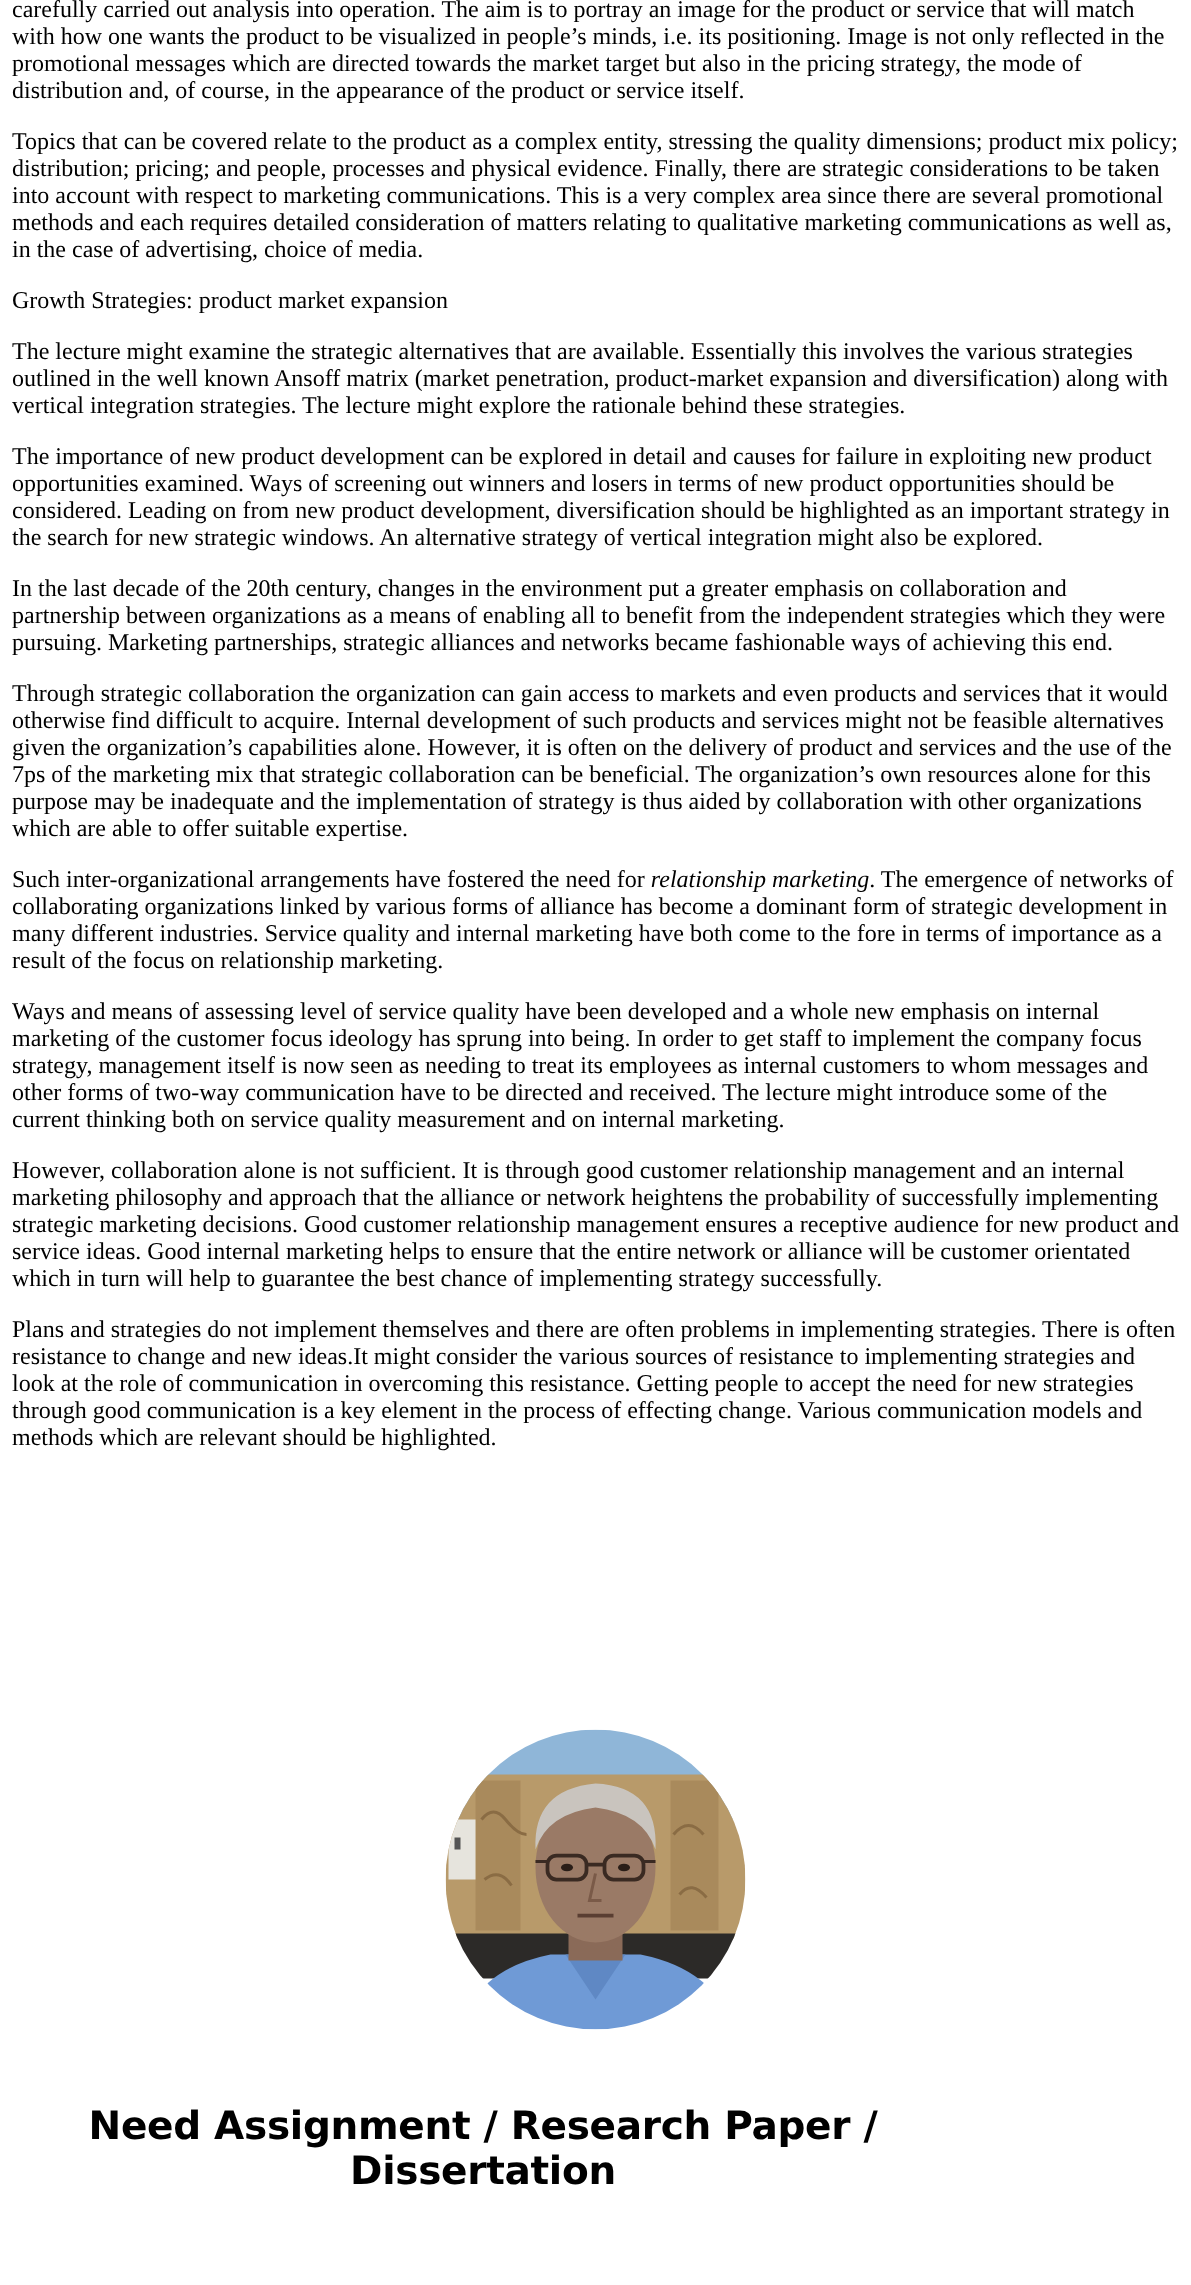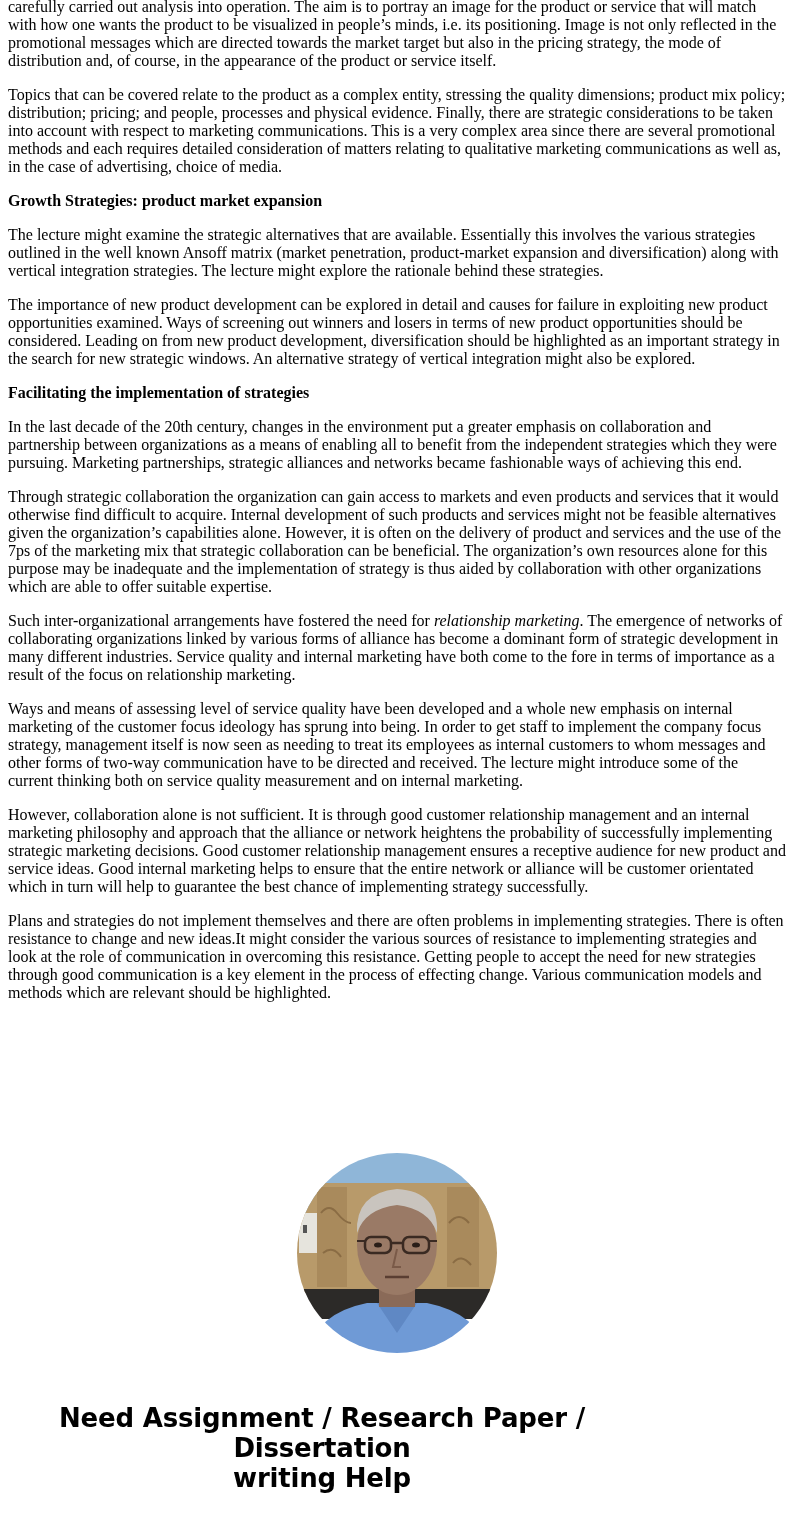--- a/index.html
+++ b/index.html
@@ -19,21 +19,21 @@
     }
     .content {
       position: relative;
       padding: 0 8px;
       margin-top: -2px;
     }
     .content p {
       margin: 0 0 16px 0;
     }
     .content p.heading {
-      font-weight: bold;
+      font-weight: normal;
     }
     .avatar-wrap {
       position: absolute;
       left: 297px;
       top: 1153px;
       width: 200px;
       height: 200px;
       border-radius: 50%;
       overflow: hidden;
     }
@@ -58,21 +58,20 @@
   </style>
 </head>
 <body>
 
 <div class="content">
   <p>carefully carried out analysis into operation. The aim is to portray an image for the product or service that will match with how one wants the product to be visualized in people’s minds, i.e. its positioning. Image is not only reflected in the promotional messages which are directed towards the market target but also in the pricing strategy, the mode of distribution and, of course, in the appearance of the product or service itself.</p>
   <p>Topics that can be covered relate to the product as a complex entity, stressing the quality dimensions; product mix policy; distribution; pricing; and people, processes and physical evidence. Finally, there are strategic considerations to be taken into account with respect to marketing communications. This is a very complex area since there are several promotional methods and each requires detailed consideration of matters relating to qualitative marketing communications as well as, in the case of advertising, choice of media.</p>
   <p class="heading">Growth Strategies: product market expansion</p>
   <p>The lecture might examine the strategic alternatives that are available. Essentially this involves the various strategies outlined in the well known Ansoff matrix (market penetration, product-market expansion and diversification) along with vertical integration strategies. The lecture might explore the rationale behind these strategies.</p>
   <p>The importance of new product development can be explored in detail and causes for failure in exploiting new product opportunities examined. Ways of screening out winners and losers in terms of new product opportunities should be considered. Leading on from new product development, diversification should be highlighted as an important strategy in the search for new strategic windows. An alternative strategy of vertical integration might also be explored.</p>
-  <p class="heading">Facilitating the implementation of strategies</p>
   <p>In the last decade of the 20th century, changes in the environment put a greater emphasis on collaboration and partnership between organizations as a means of enabling all to benefit from the independent strategies which they were pursuing. Marketing partnerships, strategic alliances and networks became fashionable ways of achieving this end.</p>
   <p>Through strategic collaboration the organization can gain access to markets and even products and services that it would otherwise find difficult to acquire. Internal development of such products and services might not be feasible alternatives given the organization’s capabilities alone. However, it is often on the delivery of product and services and the use of the 7ps of the marketing mix that strategic collaboration can be beneficial. The organization’s own resources alone for this purpose may be inadequate and the implementation of strategy is thus aided by collaboration with other organizations which are able to offer suitable expertise.</p>
   <p><span>Such inter-organizational arrangements have fostered the need for </span><em>relationship marketing</em><span>. The emergence of networks of collaborating organizations linked by various forms of alliance has become a dominant form of strategic development in many different industries. Service quality and internal marketing have both come to the fore in terms of importance as a result of the focus on relationship marketing.</span></p>
   <p>Ways and means of assessing level of service quality have been developed and a whole new emphasis on internal marketing of the customer focus ideology has sprung into being. In order to get staff to implement the company focus strategy, management itself is now seen as needing to treat its employees as internal customers to whom messages and other forms of two-way communication have to be directed and received. The lecture might introduce some of the current thinking both on service quality measurement and on internal marketing.</p>
   <p>However, collaboration alone is not sufficient. It is through good customer relationship management and an internal marketing philosophy and approach that the alliance or network heightens the probability of successfully implementing strategic marketing decisions. Good customer relationship management ensures a receptive audience for new product and service ideas. Good internal marketing helps to ensure that the entire network or alliance will be customer orientated which in turn will help to guarantee the best chance of implementing strategy successfully.</p>
   <p>Plans and strategies do not implement themselves and there are often problems in implementing strategies. There is often resistance to change and new ideas.It might consider the various sources of resistance to implementing strategies and look at the role of communication in overcoming this resistance. Getting people to accept the need for new strategies through good communication is a key element in the process of effecting change. Various communication models and methods which are relevant should be highlighted.</p>
 </div>
 
 <div class="avatar-wrap">
   <svg viewBox="0 0 200 200" xmlns="http://www.w3.org/2000/svg">
@@ -107,14 +106,13 @@
     <ellipse cx="81" cy="92" rx="4" ry="2.5" fill="#2a1e18"></ellipse>
     <ellipse cx="119" cy="92" rx="4" ry="2.5" fill="#2a1e18"></ellipse>
 
     <path d="M100 96 L96 114 L104 114" stroke="#7a5a48" stroke-width="2" fill="none"></path>
     <line x1="88" y1="124" x2="112" y2="124" stroke="#5a3e32" stroke-width="2.5"></line>
   </svg>
 </div>
 
 <div class="footer">
   <div>Need Assignment / Research Paper / Dissertation</div>
-  <div>writing Help</div>
 </div>
 
 </body></html>

